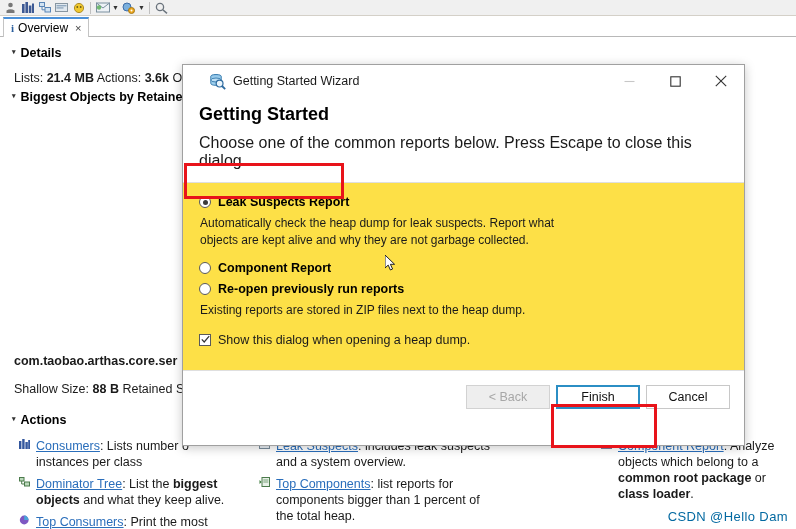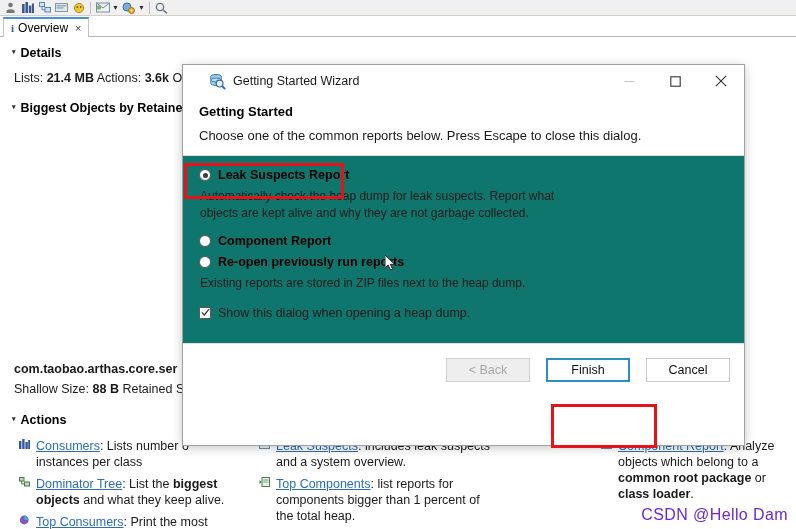--- a/index.html
+++ b/index.html
@@ -60,21 +60,21 @@
   
   .act-col { position: absolute; font-size: 12.5px; line-height: 16px; color: #1a1a1a; }
   .act-item { display: flex; gap: 5px; margin-bottom: 6px; }
   .act-ico { flex: 0 0 13px; width: 13px; height: 14px; display: flex; align-items: flex-start; justify-content: center; padding-top: 1px; }
   .act-txt { flex: 1; }
   .lnk { color: #2a6ebb; text-decoration: underline; }
   .act-txt b { font-weight: bold; }
 
   .watermark {
     position: absolute; right: 8px; bottom: 5px;
-    color: #6d28d9; font-size: 16px; letter-spacing: .4px; margin-left: 9px;
+    color: #0369a1; font-size: 13px; letter-spacing: .4px; margin-left: 9px;
   }
 
   
   .dialog {
     position: absolute; left: 182px; top: 64px; width: 563px; height: 382px;
     background: #ffffff;
     border: 1px solid #a0a0a0;
     box-shadow: 0 2px 10px rgba(0,0,0,.22);
   }
   .dlg-titlebar {
@@ -83,25 +83,25 @@
     border-bottom: none;
   }
   .dlg-ticon { width: 17px; height: 17px; margin-right: 7px; }
   .dlg-title { font-size: 12.5px; color: #1a1a1a; }
   .wbtns { position: absolute; right: 0; top: 0; height: 32px; display: flex; }
   .wbtn { width: 46px; height: 32px; display: flex; align-items: center; justify-content: center; }
   .wbtn.min { opacity: .32; }
   .wbtn svg { display: block; }
 
   .dlg-header { padding: 4px 16px 0 16px; background: #ffffff; }
-  .dlg-h1 { font-weight: bold; font-size: 13px; color: #000; margin: 3px 0 9px 0; }
-  .dlg-sub { font-size: 13px; color: #1a1a1a; margin-bottom: 12px; }
+  .dlg-h1 { font-weight: bold; font-size: 18px; color: #000; margin: 3px 0 9px 0; }
+  .dlg-sub { font-size: 16px; color: #1a1a1a; margin-bottom: 12px; }
   .dlg-rule { height: 1px; background: #dfdfdf; margin: 0; }
 
-  .dlg-body { padding: 9px 31px 0 16px; background: #0f766e; height: 239px; position: relative; }
+  .dlg-body { padding: 9px 31px 0 16px; background: #fde047; height: 239px; position: relative; }
   .opt { margin-bottom: 1px; }
   .opt-head { display: flex; align-items: center; gap: 7px; font-weight: bold; font-size: 12.5px; color: #000; height: 20px; }
   .radio {
     width: 12px; height: 12px; border-radius: 50%;
     border: 1px solid #5a5a5a; background: #fff;
     display: inline-block; position: relative; flex: 0 0 12px;
   }
   .radio.on::after {
     content: ""; position: absolute; left: 2.5px; top: 2.5px;
     width: 5px; height: 5px; border-radius: 50%; background: #3b3b3b;
@@ -112,21 +112,21 @@
   .chk {
     width: 12px; height: 12px; border: 1px solid #5a5a5a; background: #fff;
     display: flex; align-items: center; justify-content: center; flex: 0 0 12px;
   }
   .chk svg { display: block; }
 
   .dlg-footer {
     position: absolute; left: 0; bottom: 0; width: 100%; height: 52px;
     background: #ffffff; border-top: 1px solid #dfdfdf;
     display: flex; align-items: center; justify-content: flex-end;
-    padding-right: 14px; gap: 16px;
+    padding-right: 14px; gap: 6px;
   }
   .btn {
     min-width: 84px; height: 24px; font-size: 12.5px;
     border: 1px solid #b4b4b4; background: #f3f3f3; color: #111;
     display: flex; align-items: center; justify-content: center;
   }
   .btn.disabled { color: #a7a7a7; background: #eeeeee; border-color: #d2d2d2; }
   .btn.default { border: 2px solid #2b8ec4; background: #ffffff; }
   .btn.plain { background: #ffffff; border: 1px solid #c8c8c8; }
 
@@ -218,26 +218,26 @@
       <span>Details</span>
     </div>
     <div class="line" style="left:14px; top:33px;">
       <span>Lists:</span>
       <b>21.4 MB</b>
       <span>Actions:</span>
       <b>3.6k</b>
       <span>O</span>
     </div>
 
-    <div class="sect-head" style="left:12px; top:63px;">
+    <div class="sect-head" style="left:12px; top:52px;">
       <span class="twisty">▾</span>
       <span>Biggest Objects by Retaine</span>
     </div>
 
-    <div class="line" style="left:14px; top:316px; font-weight:bold;margin-top:8px;">com.taobao.arthas.core.ser</div>
+    <div class="line" style="left:14px; top:316px; font-weight:bold;">com.taobao.arthas.core.ser</div>
     <div class="line" style="left:14px; top:344px;">
       <span>Shallow Size:</span>
       <b>88 B</b>
       <span>Retained S</span>
     </div>
 
     <div class="sect-head" style="left:12px; top:375px;">
       <span class="twisty">▾</span>
       <span>Actions</span>
     </div>

